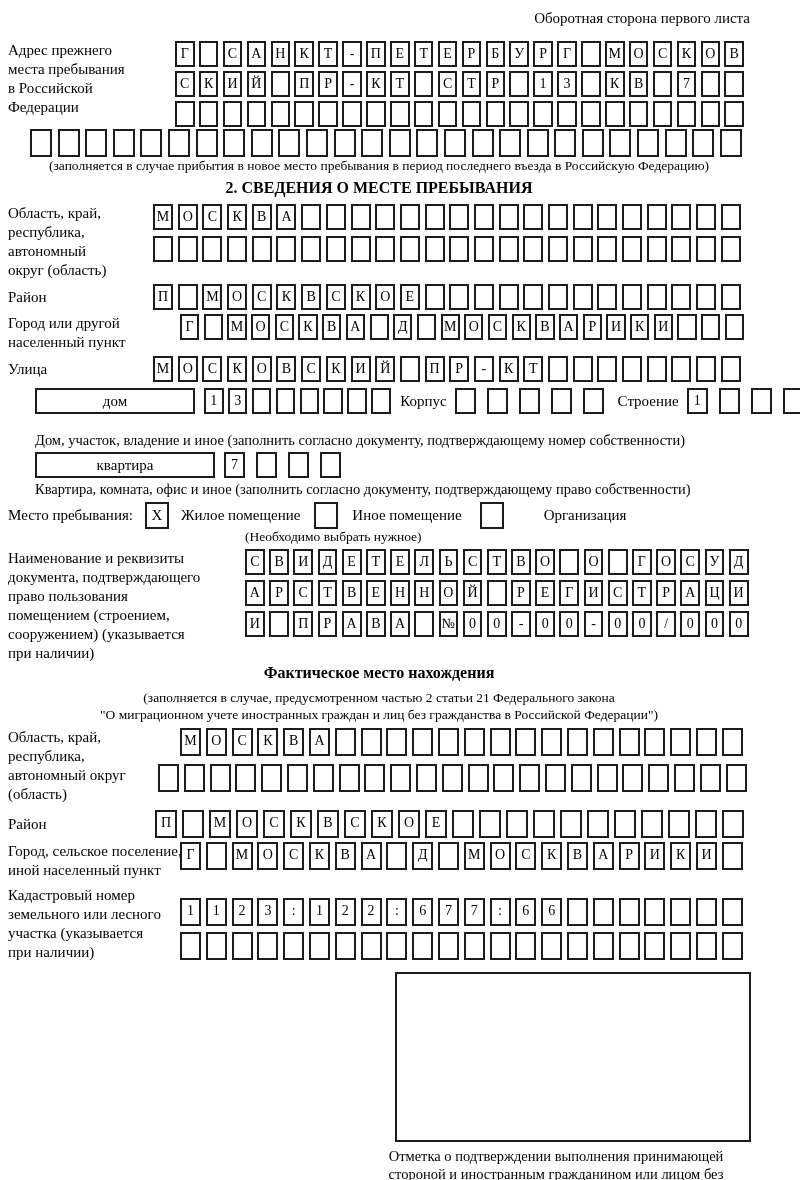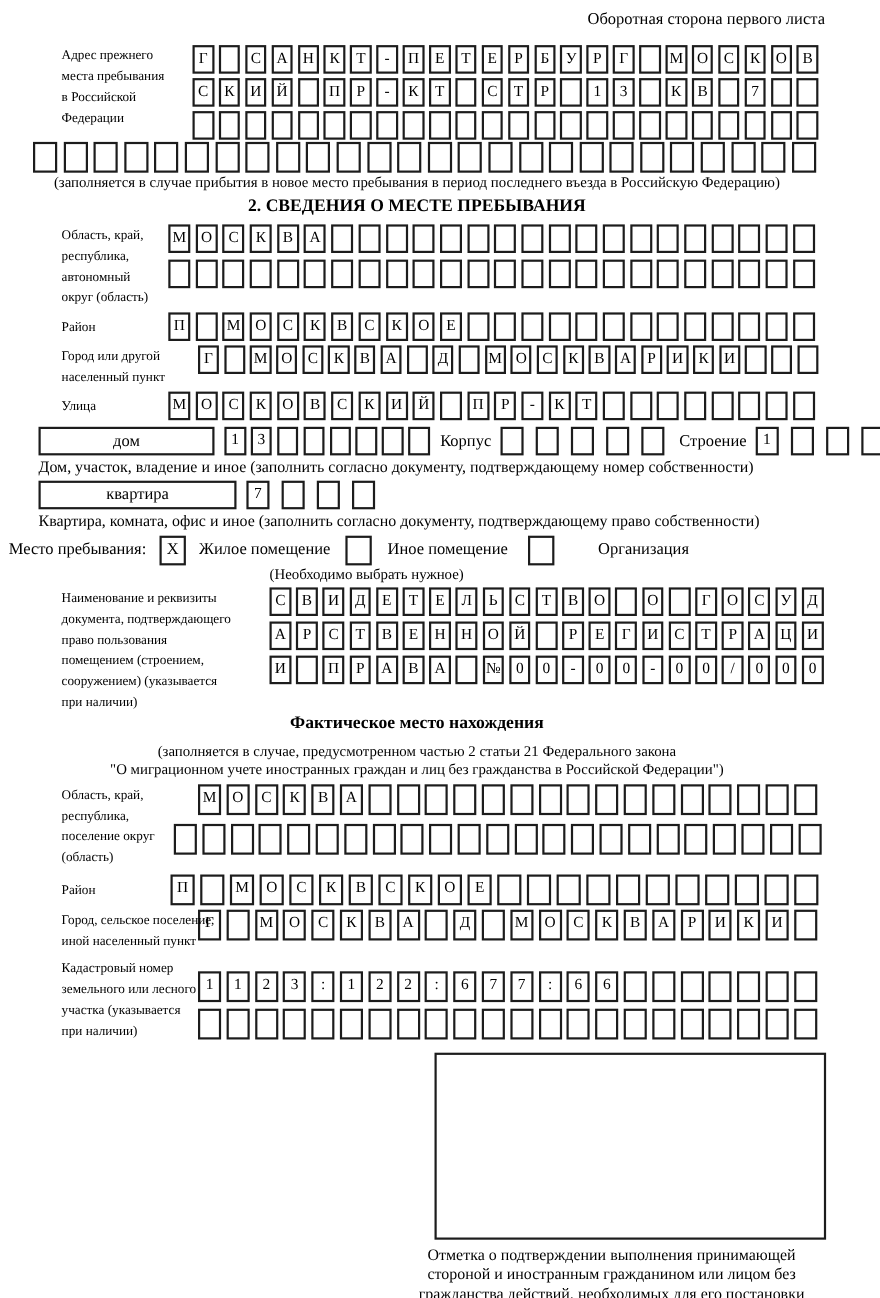--- a/index.html
+++ b/index.html
@@ -4,21 +4,21 @@
 <style>
   * { margin:0; padding:0; box-sizing:border-box; }
   html,body { background:#fff; }
   .page {
     width:800px; height:1180px; background:#ffffff; color:#000;
     font-family:"Liberation Serif","DejaVu Serif",serif;
     padding:6px 50px 0 8px; position:relative; overflow:hidden;
   }
   .top-title { text-align:right; font-size:15px; margin-top:4px; margin-bottom:14px; }
   .block { position:relative; }
-  .blabel { position:absolute; left:0; top:0; font-size:12px; line-height:19px;margin-left:48px; }
+  .blabel { position:absolute; left:0; top:0; font-size:15px; line-height:19px; }
   .lbl-line { white-space:nowrap; }
   .boxrow { display:flex; margin-bottom:4px; }
   .cb {
     flex:none; width:var(--w,20px); height:var(--h,26px); margin-right:var(--g,4.4px);
     border:2px solid #1c1c1c; text-align:center; font-size:14px; line-height:21px;
     background:#fff;
   }
   .gap-after { margin-right:11px; }
   .note-center { text-align:center; font-size:13.5px; line-height:17px; }
   .note-left { font-size:14.5px; line-height:17px; margin-left:27px; margin-bottom:3px; }
@@ -309,21 +309,21 @@
         <span class="cb"></span>
         <span class="cb"></span>
         <span class="cb"></span>
         <span class="cb"></span>
         <span class="cb"></span>
         <span class="cb"></span>
         <span class="cb"></span>
       </div>
   </div>
 
-  <div style="display:flex;align-items:center;margin-left:27px;margin-bottom:3px;">
+  <div style="display:flex;align-items:center;margin-left:27px;margin-bottom:18px;">
     <div class="wide-box" style="width:160px;">дом</div>
     <div class="boxrow" style="--w:19.5px;--g:4.4px;margin-left:9px;margin-bottom:0;">
         <span class="cb">1</span>
         <span class="cb">3</span>
         <span class="cb"></span>
         <span class="cb"></span>
         <span class="cb"></span>
         <span class="cb"></span>
         <span class="cb"></span>
         <span class="cb"></span>
@@ -451,21 +451,21 @@
   </div>
 
   <div class="h-bold" style="margin-top:2px;margin-bottom:6px;">Фактическое место нахождения</div>
   <div class="note-center">(заполняется в случае, предусмотренном частью 2 статьи 21 Федерального закона</div>
   <div class="note-center" style="margin-bottom:5px;">"О миграционном учете иностранных граждан и лиц без гражданства в Российской Федерации")</div>
 
   <div class="block" style="min-height:82px;">
     <div class="blabel" style="width:168px;">
       <div class="lbl-line">Область, край,</div>
       <div class="lbl-line">республика,</div>
-      <div class="lbl-line">поселение округ</div>
+      <div class="lbl-line">автономный округ</div>
       <div class="lbl-line">(область)</div>
     </div>
     <div class="boxrow" style="--w:21px;--g:4.8px;--h:28px;margin-left:172px;margin-bottom:8px;">
         <span class="cb">М</span>
         <span class="cb">О</span>
         <span class="cb">С</span>
         <span class="cb">К</span>
         <span class="cb">В</span>
         <span class="cb">А</span>
         <span class="cb"></span>

